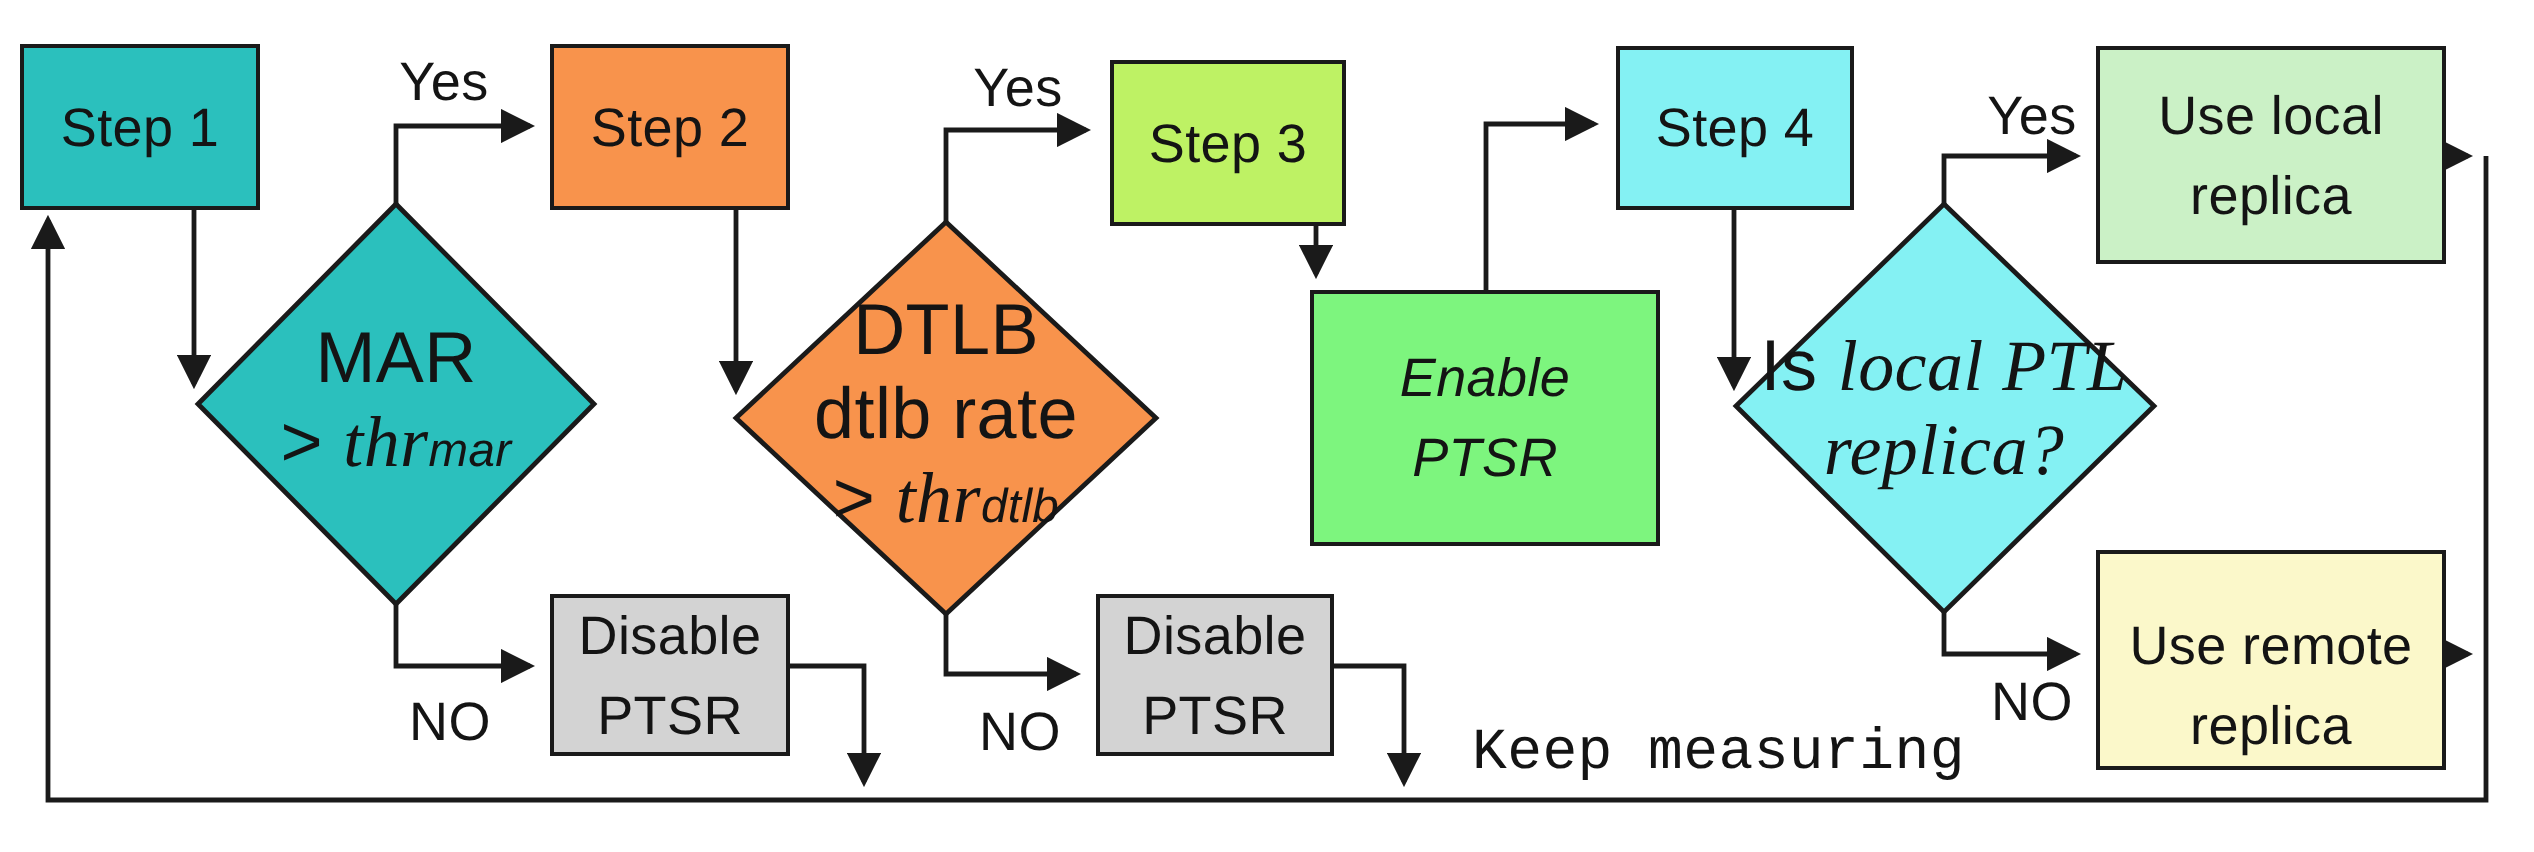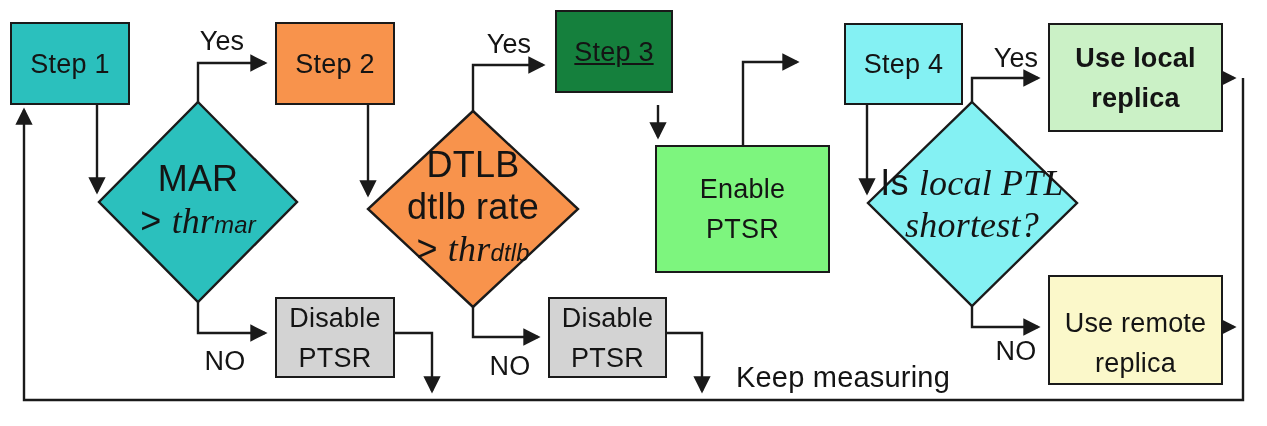--- a/index.html
+++ b/index.html
@@ -8,21 +8,21 @@
     font-family:"Liberation Sans",sans-serif;color:#141414;overflow:hidden;
   }
   svg.wires{position:absolute;left:0;top:0;width:1267px;height:426px;}
   .box{
     position:absolute;box-sizing:border-box;border:2.5px solid #1a1a1a;
     display:flex;flex-direction:column;align-items:center;justify-content:center;
     text-align:center;font-size:27px;line-height:40px;letter-spacing:.2px;
   }
   .dtext{position:absolute;text-align:center;font-size:36px;line-height:42px;letter-spacing:.2px;}
   .lbl{position:absolute;font-size:27px;text-align:center;line-height:28px;letter-spacing:.2px;}
-  .lbl-wide{position:absolute;font-size:29px;line-height:30px;letter-spacing:.2px;}
+  .lbl-wide{position:absolute;font-size:29px;line-height:30px;letter-spacing:.2px;font-family:Liberation Mono, monospace;}
   .it{font-style:italic;font-family:Liberation Serif, serif;}
   .sub{font-style:italic;font-size:.66em;}
 </style>
 </head>
 <body>
 
 <div class="canvas">
 
   <svg class="wires" viewBox="0 0 1267 426">
     <defs>
@@ -58,44 +58,44 @@
   </svg>
 
   <div class="box" style="left: 10px; top: 22px; width: 120px; height: 83px; background-color: rgb(43, 192, 189);">
     <div>Step 1</div>
   </div>
 
   <div class="box" style="left: 275px; top: 22px; width: 120px; height: 83px; background-color: rgb(248, 147, 76);">
     <div>Step 2</div>
   </div>
 
-  <div class="box" style="left: 555px; top: 10px; width: 118px; height: 83px; background-color: #15803d; text-decoration: underline;">
+  <div class="box" style="left: 555px; top: 30px; width: 118px; height: 83px; background-color: #bef264;">
     <div>Step 3</div>
   </div>
 
-  <div class="box" style="left: 808px; top: 23px; width: 119px; height: 82px; background-color: rgb(132, 241, 243); margin-left: 36px;">
+  <div class="box" style="left: 808px; top: 23px; width: 119px; height: 82px; background-color: rgb(132, 241, 243);">
     <div>Step 4</div>
   </div>
 
-  <div class="box" style="left: 655px; top: 145px; width: 175px; height: 128px; background-color: rgb(125, 245, 126);">
+  <div class="box" style="left: 655px; top: 145px; width: 175px; height: 128px; background-color: rgb(125, 245, 126); font-style: italic;">
     <div>Enable</div>
     <div>PTSR</div>
   </div>
 
   <div class="box" style="left: 275px; top: 297px; width: 120px; height: 81px; background-color: rgb(211, 211, 211);">
     <div>Disable</div>
     <div>PTSR</div>
   </div>
 
   <div class="box" style="left: 548px; top: 297px; width: 119px; height: 81px; background-color: rgb(211, 211, 211);">
     <div>Disable</div>
     <div>PTSR</div>
   </div>
 
-  <div class="box" style="left: 1048px; top: 23px; width: 175px; height: 109px; background-color: rgb(203, 241, 198); font-weight: bold;">
+  <div class="box" style="left: 1048px; top: 23px; width: 175px; height: 109px; background-color: rgb(203, 241, 198);">
     <div>Use local</div>
     <div>replica</div>
   </div>
 
   <div class="box" style="left: 1048px; top: 275px; width: 175px; height: 110px; background-color: rgb(251, 248, 202); justify-content: flex-end;">
     <div>Use remote</div>
     <div>replica</div>
   </div>
 
   <div class="dtext" style="left:98px;top:158px;width:200px">
@@ -104,21 +104,21 @@
   </div>
 
   <div class="dtext" style="left:373px;top:144px;width:200px">
     <div>DTLB</div>
     <div>dtlb rate</div>
     <div><span>&gt;</span> <span class="it">thr</span><span class="sub">dtlb</span></div>
   </div>
 
   <div class="dtext" style="left:872px;top:162px;width:200px">
     <div><span>Is</span> <span class="it">local PTL</span></div>
-    <div class="it">shortest?</div>
+    <div class="it">replica?</div>
   </div>
 
   <div class="lbl" style="left:192px;top:27px;width:60px">Yes</div>
   <div class="lbl" style="left:479px;top:30px;width:60px">Yes</div>
   <div class="lbl" style="left:986px;top:44px;width:60px">Yes</div>
   <div class="lbl" style="left:195px;top:347px;width:60px">NO</div>
   <div class="lbl" style="left:480px;top:352px;width:60px">NO</div>
   <div class="lbl" style="left:986px;top:337px;width:60px">NO</div>
   <div class="lbl-wide" style="left:736px;top:362px">Keep measuring</div>
 

